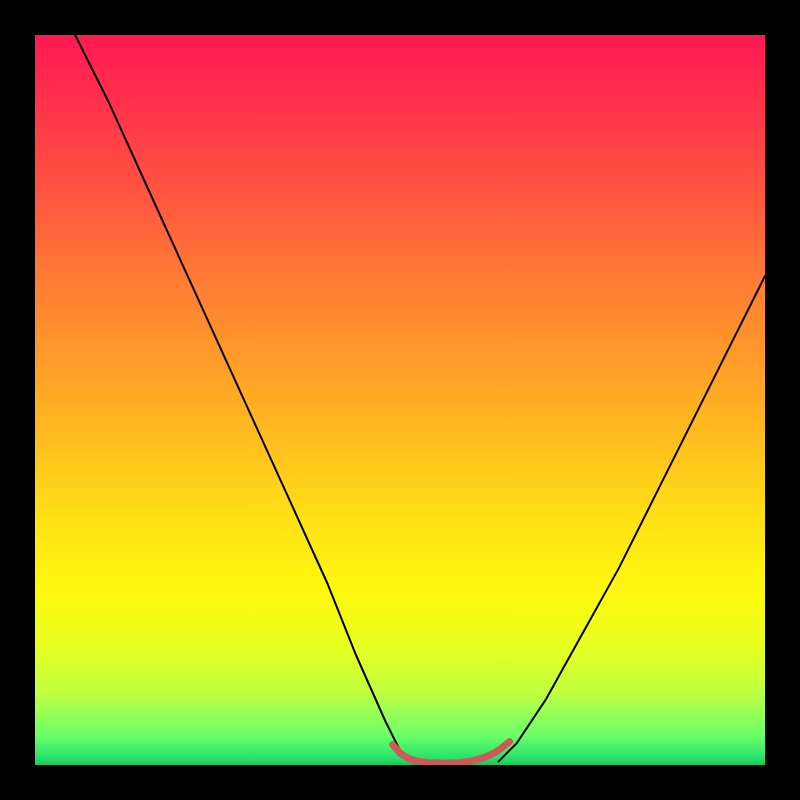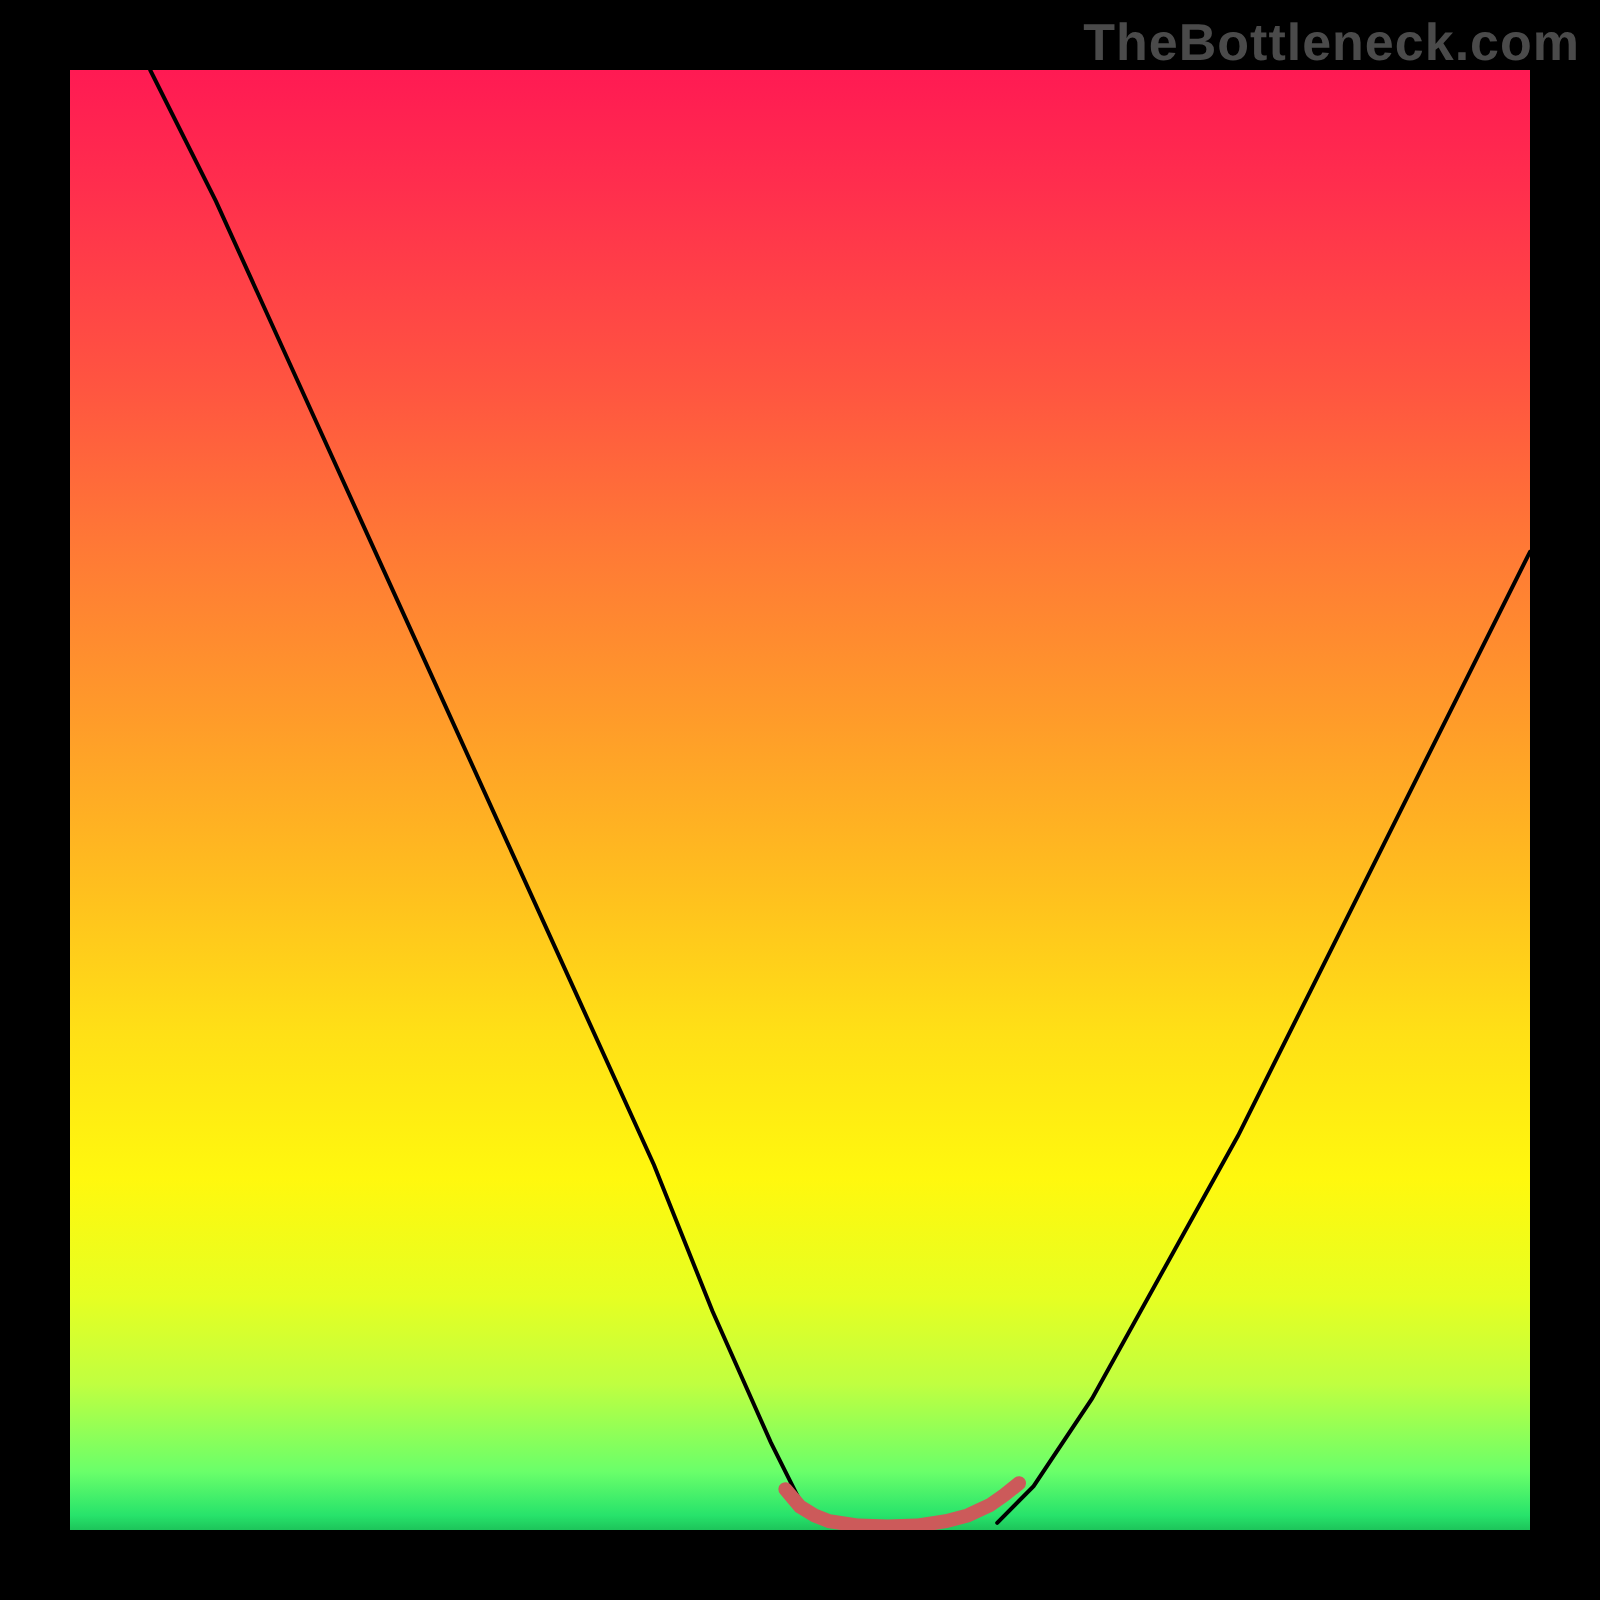--- a/index.html
+++ b/index.html
@@ -61,21 +61,20 @@
     inset: 0;
     width: 100%;
     height: 100%;
     overflow: visible;
   }
 </style>
 </head>
 <body>
 
 <div class="frame">
-  <div class="watermark">TheBottleneck.com</div>
   <div class="plot-area">
     <div class="gradient"></div>
     <svg class="curves" viewBox="0 0 730 730" preserveAspectRatio="none">
       <path fill="none" stroke-width="2" stroke-linecap="round" d="M40.1 0.0 L73.0 65.7 L109.5 146.0 L146.0 226.3 L182.5 306.6 L219.0 386.9 L255.5 467.2 L292.0 547.5 L321.2 620.5 L350.4 686.2 L365.0 715.4 L375.9 726.4" stroke="#000000"></path>
       <path fill="none" stroke-width="2" stroke-linecap="round" d="M463.6 726.4 L481.8 708.1 L511.0 664.3 L547.5 598.6 L584.0 532.9 L620.5 459.9 L657.0 386.9 L693.5 313.9 L730.0 240.9" stroke="#000000"></path>
       <path fill="none" stroke-width="7" stroke-linecap="round" d="M357.7 709.6 L365.0 718.3 L372.3 722.7 L379.6 725.6 L394.2 727.8 L408.8 728.2 L423.4 727.8 L438.0 725.6 L448.9 722.7 L459.9 717.6 L467.2 712.5 L474.5 706.6" stroke="#CC5A5A"></path>
     </svg>
   </div>
 </div>
 

